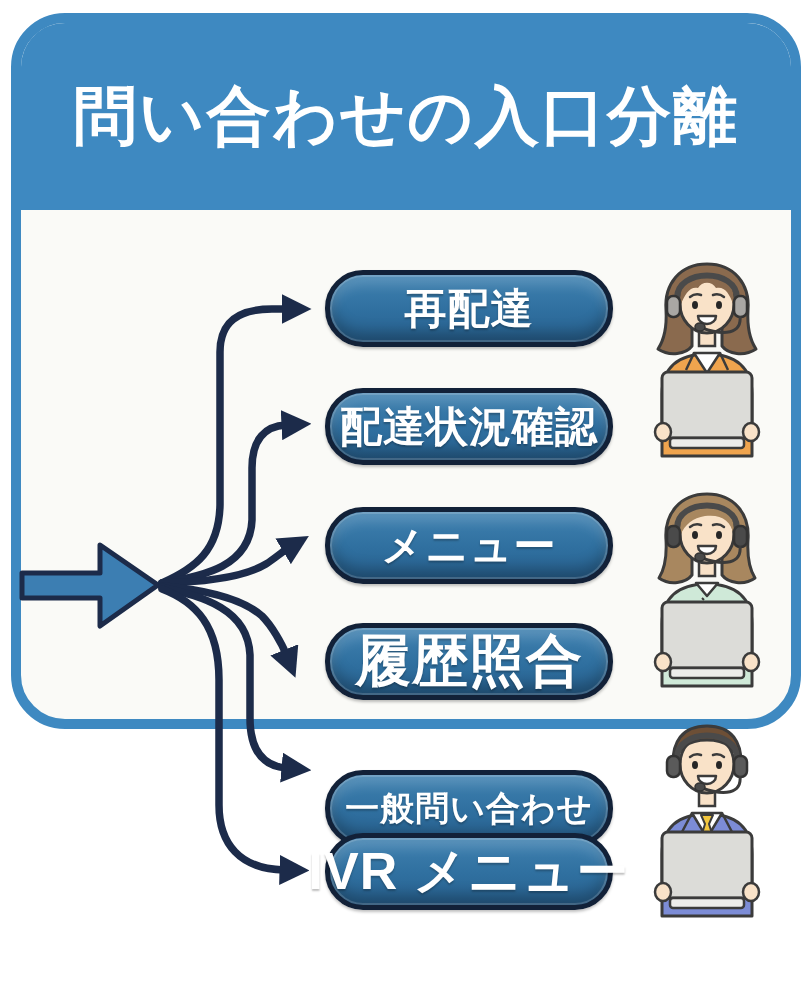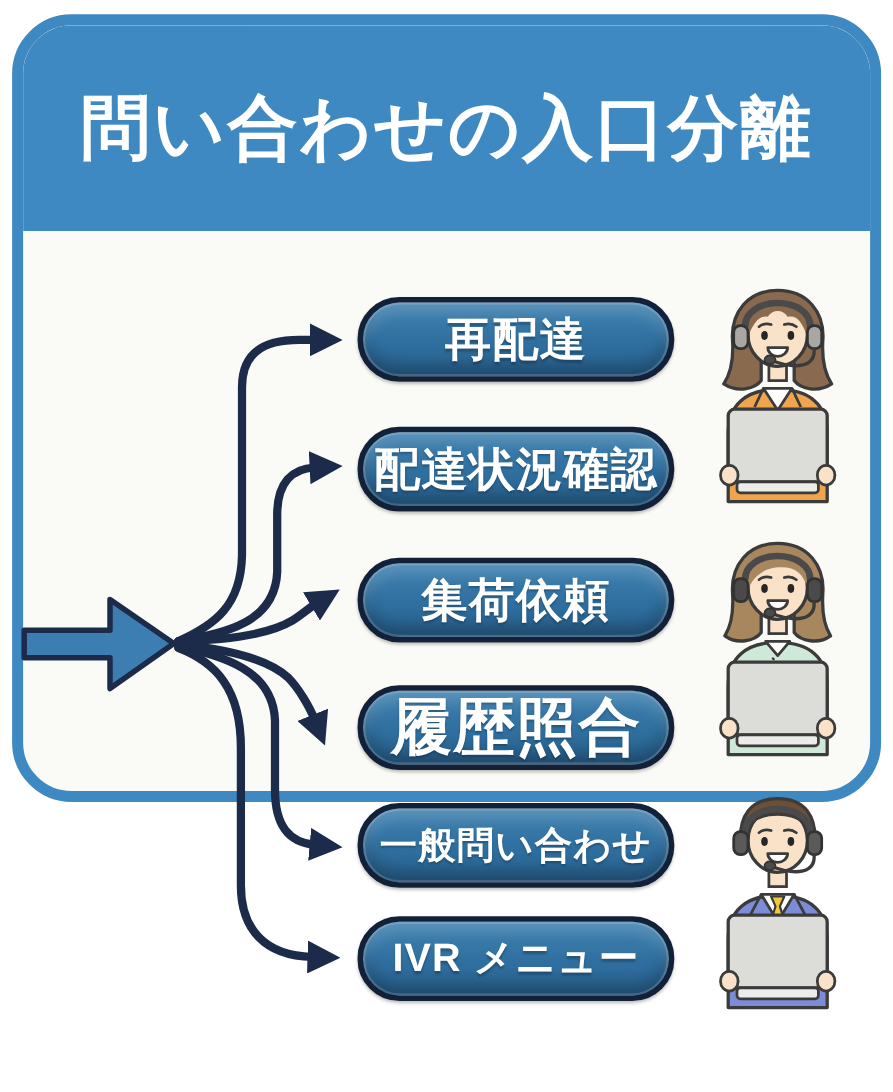--- a/index.html
+++ b/index.html
@@ -42,21 +42,21 @@
     background:linear-gradient(180deg,var(--buttonFillLight) 0%,var(--buttonFill) 55%,var(--buttonFillDark) 100%);
     box-shadow:inset 0 0 0 2px rgba(255,255,255,.16),
                inset 0 10px 12px rgba(255,255,255,.15),
                inset 0 -10px 14px rgba(0,0,0,.25),
                0 2px 3px rgba(0,0,0,.25);
     display:flex;align-items:center;justify-content:center;
     color:var(--buttonText);font-weight:bold;cursor:pointer;
   }
   .lbl{display:inline-block;white-space:nowrap;font-size:42px;letter-spacing:1px;
        text-shadow:0 2px 2px rgba(0,0,0,.25);}
-  .b1{top:270px}.b2{top:388px}.b3{top:507px}.b4{top:623px}.b5{top:730px}.b6{top:833px}
+  .b1{top:270px}.b2{top:388px}.b3{top:507px}.b4{top:623px}.b5{top:770px}.b6{top:833px}
   .operator{position:absolute;left:636px;width:142px;height:216px;}
   .op1{top:252px}.op2{top:482px}.op3{top:712px}
 </style>
 </head>
 <body>
 
 <div class="stage">
 
   <div class="card">
     <div class="header">
@@ -81,30 +81,30 @@
     </g>
   </svg>
 
   <div class="flow-btn b2">
     <span class="lbl" style="font-size: 42px;">配達状況確認</span>
   </div>
   <div class="flow-btn b1">
     <span class="lbl" style="font-size: 42px;">再配達</span>
   </div>
   <div class="flow-btn b3">
-    <span class="lbl" style="font-size: 42px;">集荷依頼</span>
+    <span class="lbl" style="font-size: 42px;">メニュー</span>
   </div>
   <div class="flow-btn b4">
     <span class="lbl" style="font-size: 56px;">履歴照合</span>
   </div>
   <div class="flow-btn b5">
     <span class="lbl" style="font-size: 34px;">一般問い合わせ</span>
   </div>
   <div class="flow-btn b6">
-    <span class="lbl" style="font-size: 36px;">IVR メニュー</span>
+    <span class="lbl" style="font-size: 52px;">IVR メニュー</span>
   </div>
 
   <svg class="operator op1" viewBox="0 0 142 216" aria-hidden="true" style="--hair: #8a6a4e; --skin: #f9e2c8; --jacket: #efa44e; --shirt: #ffffff; --cup: #a9a7a4; --laptop: #dcdcd8;">
     <g>
       <path d="M71,12 C44,12 28,32 30,58 C31,76 28,88 22,97 C34,105 50,102 56,94 L56,55 L86,55 L86,94 C92,102 108,105 120,97 C114,88 111,76 112,58 C114,32 98,12 71,12 Z" fill="var(--hair)" stroke="#3b3b3b" stroke-width="3" stroke-linejoin="round"></path>
     </g>
     <rect x="63" y="76" width="16" height="18" fill="var(--skin)" stroke="#3b3b3b" stroke-width="2.5"></rect>
     <g>
       <path d="M26,204 L26,142 C26,116 42,102 71,102 C100,102 116,116 116,142 L116,204 Z" fill="var(--jacket)" stroke="#3b3b3b" stroke-width="3" stroke-linejoin="round"></path>
       <path d="M58,101 L71,121 L84,101 Z" fill="var(--shirt)" stroke="#3b3b3b" stroke-width="2.5" stroke-linejoin="round"></path>

